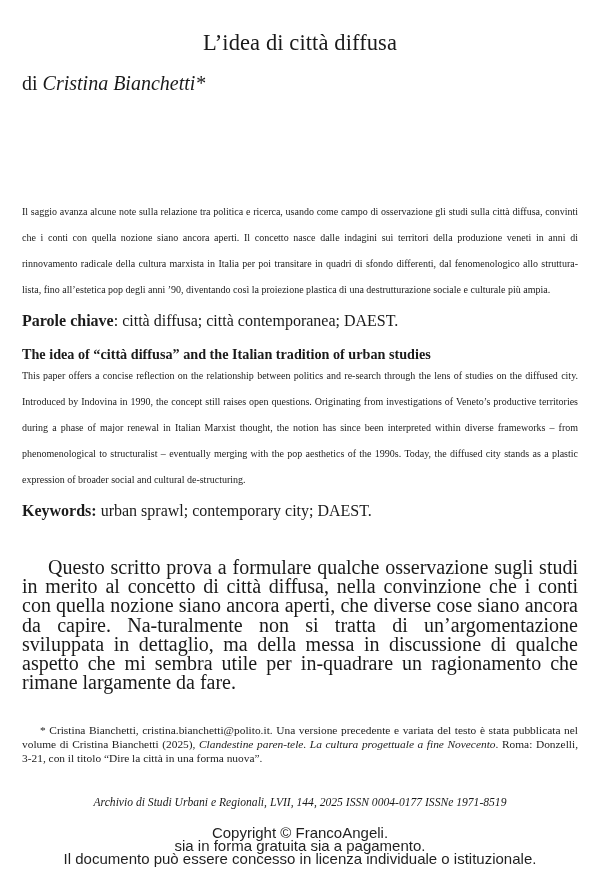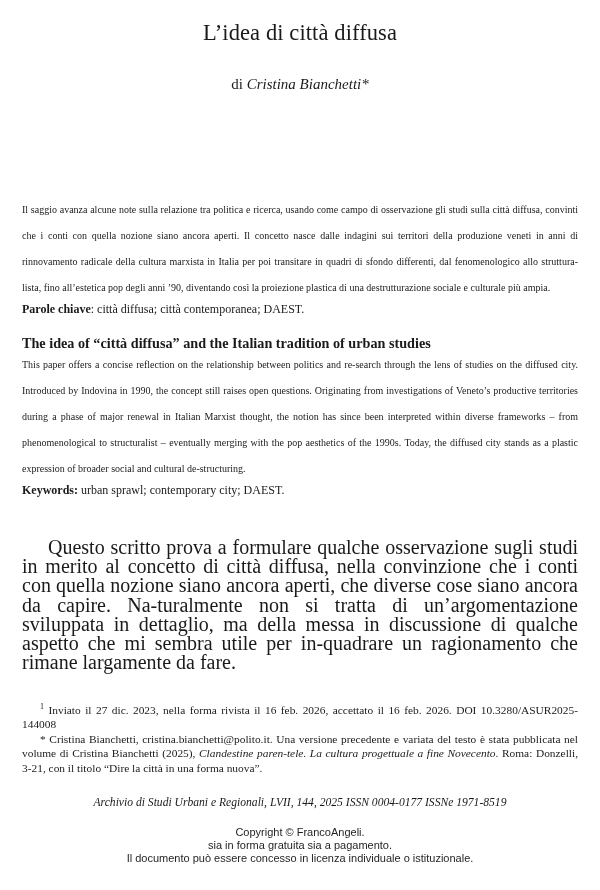--- a/index.html
+++ b/index.html
@@ -15,62 +15,63 @@
     color: #1a1a1a;
     overflow: hidden;
   }
   .page {
     position: absolute;
     left: 0;
     top: 0;
     width: 600px;
     height: 890px;
     box-sizing: border-box;
-    padding: 4px 22px;
+    padding: 14px 22px;
   }
 
   
   .title-block {
     margin-top: 14px;
     text-align: center;
   }
   .title-line {
     font-size: 22.5px;
     line-height: 30px;
     letter-spacing: 0.1px;
   }
   .title-line .sup {
     font-size: 11px;
     vertical-align: super;
     line-height: 0;
   }
   .byline {
-    margin-top: 28px;
-    text-align: center;
-    font-size: 15px;
+    margin-top: 14px;
+    text-align: left;
+    font-size: 20px;
   }
   .byline .author {
     font-style: italic;
   }
 
   
   .abstract-zone {
     margin-top: 104px;
   }
   .abstract {
     font-size: 10px;
     line-height: 26px;
     text-align: justify;
     text-justify: inter-word;
     hyphens: manual;
   }
   .kw-line {
-    font-size: 12px;
+    font-size: 16px;
     line-height: 17.2px;
     text-align: left;
+    margin-top: 9px;
   }
   .kw-label {
     font-weight: bold;
   }
   .en-heading {
     font-size: 14.2px;
     line-height: 17.2px;
     font-weight: bold;
     margin-top: 17px;
     text-align: left;
@@ -124,21 +125,21 @@
   }
 
   
   .copyright {
     position: absolute;
     left: 0;
     right: 0;
     top: 826px;
     text-align: center;
     font-family: "Liberation Sans", sans-serif;
-    font-size: 11px;
+    font-size: 15px;
     line-height: 13.2px;
     color: #1f1f1f;
   }
   .copyright div { white-space: nowrap; }
 </style>
 </head>
 <body>
 
 <div class="page">
 
@@ -157,21 +158,20 @@
     <div class="abstract">This paper offers a concise reflection on the relationship between politics and re-search through the lens of studies on the diffused city. Introduced by Indovina in 1990, the concept still raises open questions. Originating from investigations of Veneto’s productive territories during a phase of major renewal in Italian Marxist thought, the notion has since been interpreted within diverse frameworks – from phenomenological to structuralist – eventually merging with the pop aesthetics of the 1990s. Today, the diffused city stands as a plastic expression of broader social and cultural de-structuring.</div>
     <div class="kw-line"><span class="kw-label">Keywords:</span><span> </span><span>urban sprawl; contemporary city; DAEST.</span></div>
 
   </div>
 
   <div class="body-zone">
     <div class="body-par">Questo scritto prova a formulare qualche osservazione sugli studi in merito al concetto di città diffusa, nella convinzione che i conti con quella nozione siano ancora aperti, che diverse cose siano ancora da capire. Na-turalmente non si tratta di un’argomentazione sviluppata in dettaglio, ma della messa in discussione di qualche aspetto che mi sembra utile per in-quadrare un ragionamento che rimane largamente da fare.</div>
   </div>
 
   <div class="footnotes">
-    <div class="fn"><span class="sup">1</span><span> Inviato il 27 dic. 2023, nella forma rivista il 16 feb. 2026, accettato il 16 feb. 2026. DOI 10.3280/ASUR2025-144008</span></div>
     <div class="fn"><span>*</span><span> Cristina Bianchetti, cristina.bianchetti@polito.it. Una versione precedente e variata del testo è stata pubblicata nel volume di Cristina Bianchetti (2025), </span><i>Clandestine paren-tele. La cultura progettuale a fine Novecento</i><span>. Roma: Donzelli, 3-21, con il titolo “Dire la città in una forma nuova”.</span></div>
   </div>
 
 </div>
 
 <div class="journal-line">Archivio di Studi Urbani e Regionali, LVII, 144, 2025 ISSN 0004-0177 ISSNe 1971-8519</div>
 
 <div class="copyright">
   <div>Copyright © FrancoAngeli.</div>
   <div>sia in forma gratuita sia a pagamento.</div>

